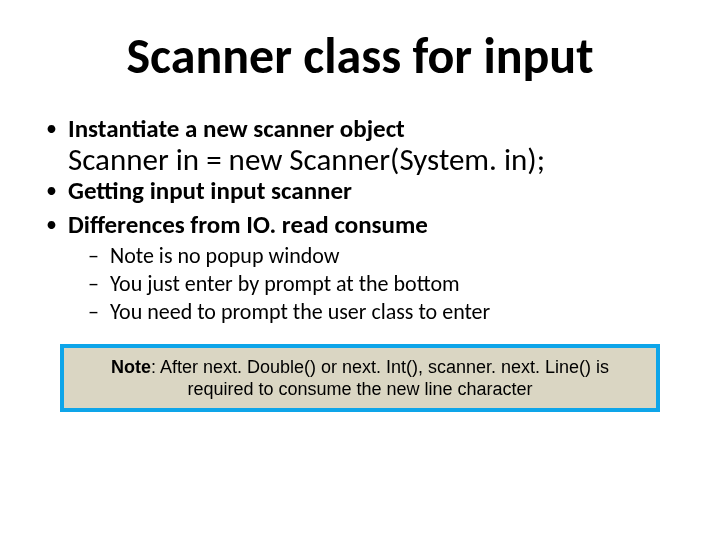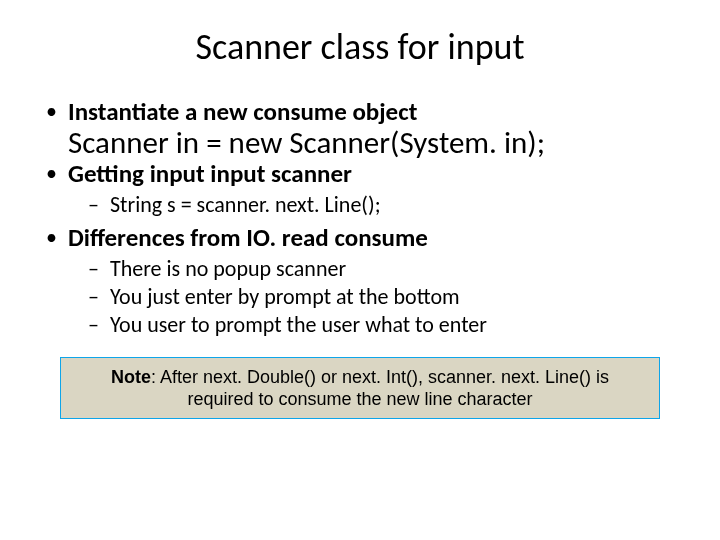--- a/index.html
+++ b/index.html
@@ -5,22 +5,22 @@
     * { margin: 0; padding: 0; box-sizing: border-box; }
     body {
       width: 720px;
       height: 540px;
       background: #ffffff;
       font-family: Calibri, Arial, sans-serif;
       padding: 20px 40px;
       color: #000;
     }
     .title {
-      font-size: 36px;
-      font-weight: 400;
+      font-size: 50px;
+      font-weight: 700;
       text-align: center;
       margin-bottom: 28px;
       margin-top: 5px;
     }
     ul.level1 {
       list-style: none;
       padding-left: 0;
     }
     ul.level1 > li {
       position: relative;
@@ -60,53 +60,52 @@
     }
     ul.level2 > li::before {
       content: "–";
       position: absolute;
       left: 0;
       top: 0;
       font-size: 22px;
     }
     .note-box {
       margin: 18px 20px 0 20px;
-      border: 1px solid #0ea5e9;
+      border: 4px solid #0ea5e9;
       background: #dad6c3;
       padding: 8px 28px;
       text-align: center;
       font-family: Arial, sans-serif;
       font-size: 18px;
       line-height: 22px;
     }
     .note-bold {
       font-weight: bold;
     }
   </style>
 </head>
 <body>
 
 <div class="title">Scanner class for input</div>
 
 <ul class="level1">
   <li>
-    <span class="b1-bold">Instantiate a new consume object</span><br>
+    <span class="b1-bold">Instantiate a new scanner object</span><br>
     <span class="b1-reg">Scanner in = new Scanner(System. in);</span>
   </li>
   <li>
     <span class="b1-bold">Getting input input scanner</span>
     <ul class="level2">
-      <li>String s = scanner. next. Line();</li>
     </ul>
   </li>
   <li>
     <span class="b1-bold">Differences from IO. read consume</span>
     <ul class="level2">
-      <li>There is no popup scanner</li>
+      <li>Note is no popup window</li>
       <li>You just enter by prompt at the bottom</li>
-      <li>You user to prompt the user what to enter</li>
+      <li>You need to prompt the user class to enter</li>
     </ul>
   </li>
 </ul>
 
 <div class="note-box">
   <span class="note-bold">Note</span><span>: After next. Double() or next. Int(), scanner. next. Line() is required to consume the new line character</span>
 </div>
 
 </body></html>

